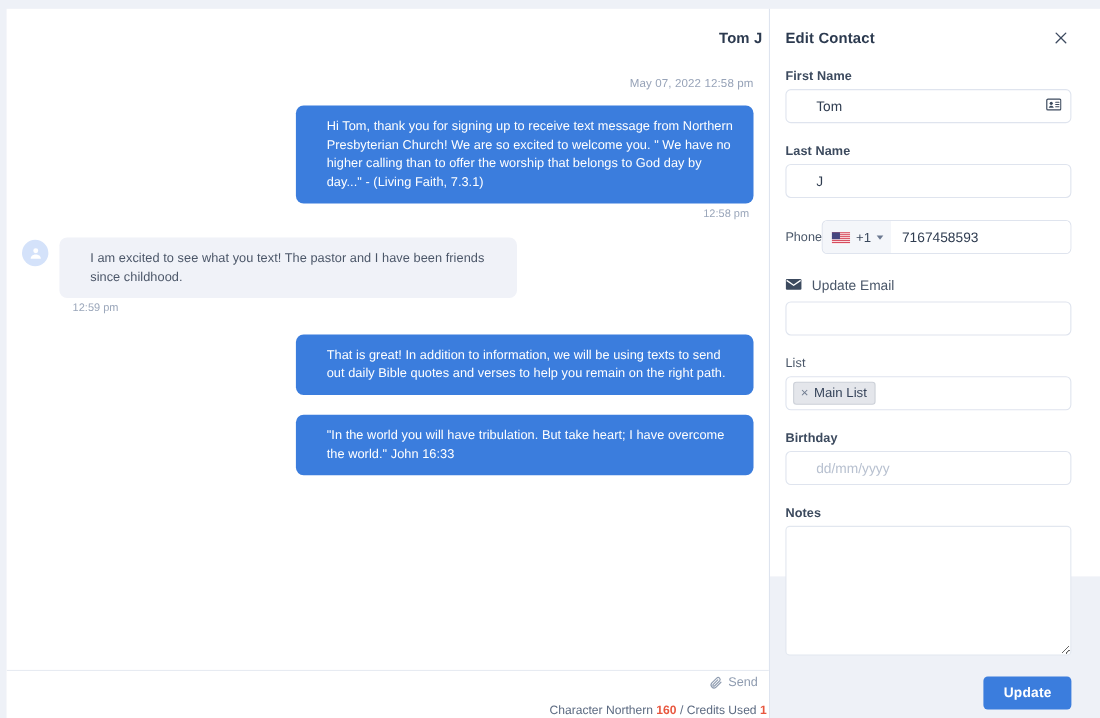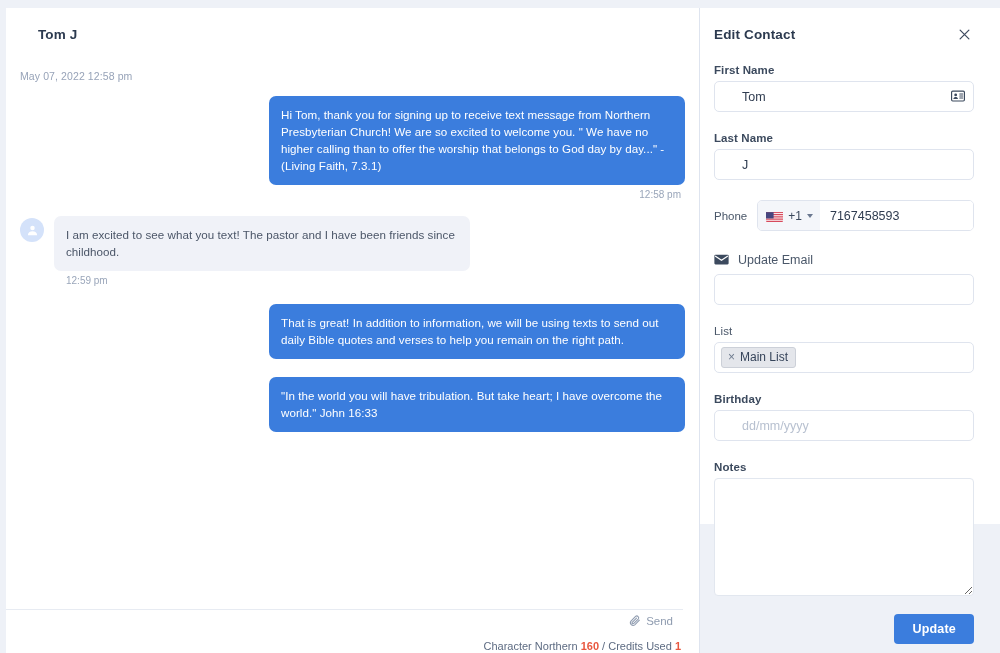--- a/index.html
+++ b/index.html
@@ -24,39 +24,40 @@
     width: 694px; height: 645px;
     background: #ffffff;
     border-right: 1px solid #dee4ef;
     overflow: hidden;
   }
 
   .conv-header {
     height: 52px;
     display: flex;
     align-items: center;
-    padding: 0 32px;
+    padding: 0 6px;
+    justify-content: flex-end;
   }
   .conv-title {
     font-size: 13.5px;
     font-weight: 600;
     color: #2c3a4f;
     letter-spacing: .1px;
   }
 
   .thread {
     position: absolute;
     left: 0; top: 52px; right: 0;
     bottom: 44px;
     padding: 0 14px;
     overflow: hidden;
   }
 
   .day-stamp {
-    text-align: left;
+    text-align: right;
     font-size: 10.5px;
     color: #97a3b8;
     margin: 10px 0 14px 0;
     letter-spacing: .1px;
   }
 
   .msg-row { display: flex; margin-bottom: 4px; }
   .msg-row.out { justify-content: flex-end; }
   .msg-row.in  { justify-content: flex-start; align-items: flex-start; }
 
@@ -68,21 +69,21 @@
     margin-right: 10px;
     margin-top: 2px;
     display: flex;
     align-items: center;
     justify-content: center;
   }
   .avatar svg { display: block; }
 
   .bubble {
     max-width: 416px;
-    padding: 10px 12px 11px 12px;
+    padding: 10px 12px 11px 28px;
     border-radius: 7px;
     font-size: 11.6px;
     line-height: 17px;
     letter-spacing: .05px;
     word-wrap: break-word;
   }
   .bubble.out {
     background: #3b7ddd;
     color: #ffffff;
   }
@@ -101,21 +102,21 @@
   .time-in {
     text-align: left;
     font-size: 10px;
     color: #9aa6ba;
     margin: 4px 0 18px 46px;
   }
   .gap { height: 14px; }
 
   .composer {
     position: absolute;
-    left: 0; right: 16px; bottom: 0;
+    left: 0; right: 0; bottom: 0;
     height: 44px;
     border-top: 1px solid #e7ebf2;
     background: #fff;
   }
   .composer-actions {
     position: absolute;
     right: 10px; top: 4px;
     display: flex;
     align-items: center;
     gap: 5px;
@@ -189,21 +190,21 @@
     position: absolute;
     right: 9px; top: 50%;
     transform: translateY(-50%);
     display: block;
   }
 
   
   .phone-row {
     display: flex;
     align-items: center;
-    gap: 10px;
+    gap: 0;
     justify-content: flex-end;
   }
   .phone-label {
     font-size: 11.5px;
     color: #4a5769;
     flex: 0 0 auto;
   }
   .phone-box {
     flex: 1;
     height: 31px;

